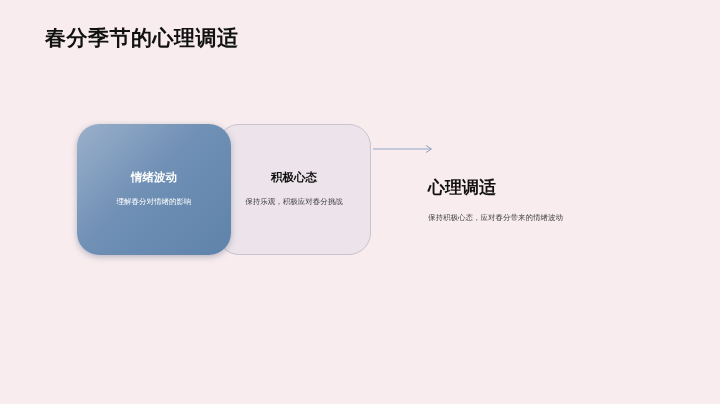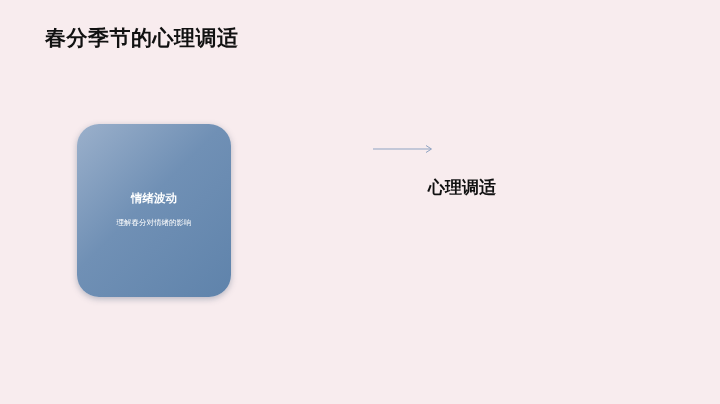--- a/index.html
+++ b/index.html
@@ -9,21 +9,21 @@
     font-family: "DejaVu Sans", "Liberation Sans", sans-serif;
     position: relative;
   }
   .slide { position: absolute; inset: 0; }
   .title {
     position: absolute; left: 45px; top: 24px;
     font-size: 21px; font-weight: bold; color: #111;
     letter-spacing: 0.5px;
   }
   .card {
-    position: absolute; top: 124px; width: 154px; height: 173px;
+    position: absolute; top: 124px; width: 154px; height: 131px;
     border-radius: 22px; box-sizing: border-box;
     display: flex; flex-direction: column; align-items: center; justify-content: center;
     text-align: center;
   }
   .card-b {
     left: 217px;
     background: #ece4ea;
     border: 1px solid #c9c3cc;
     width: 154px;
   }
@@ -49,25 +49,30 @@
     position: absolute; left: 428px; top: 213px;
     font-size: 7.5px; color: #444;
   }
 </style>
 </head>
 <body>
 
 <div class="slide">
   <div class="title">春分季节的心理调适</div>
 
+  <div class="card card-b">
+    <div class="card-title">积极心态</div>
+    <div class="card-desc">保持乐观，积极应对春分挑战</div>
+  </div>
 
   <div class="card card-a">
     <div class="card-title">情绪波动</div>
     <div class="card-desc">理解春分对情绪的影响</div>
   </div>
 
   <svg class="arrow" viewBox="0 0 60 10">
     <line x1="0" y1="5" x2="58" y2="5" stroke="#8fa3c2" stroke-width="1"></line>
     <polyline points="53,1.5 58.5,5 53,8.5" fill="none" stroke="#8fa3c2" stroke-width="1"></polyline>
   </svg>
 
   <div class="side-title">心理调适</div>
+  <div class="side-desc">保持积极心态，应对春分带来的情绪波动</div>
 </div>
 
 </body></html>

